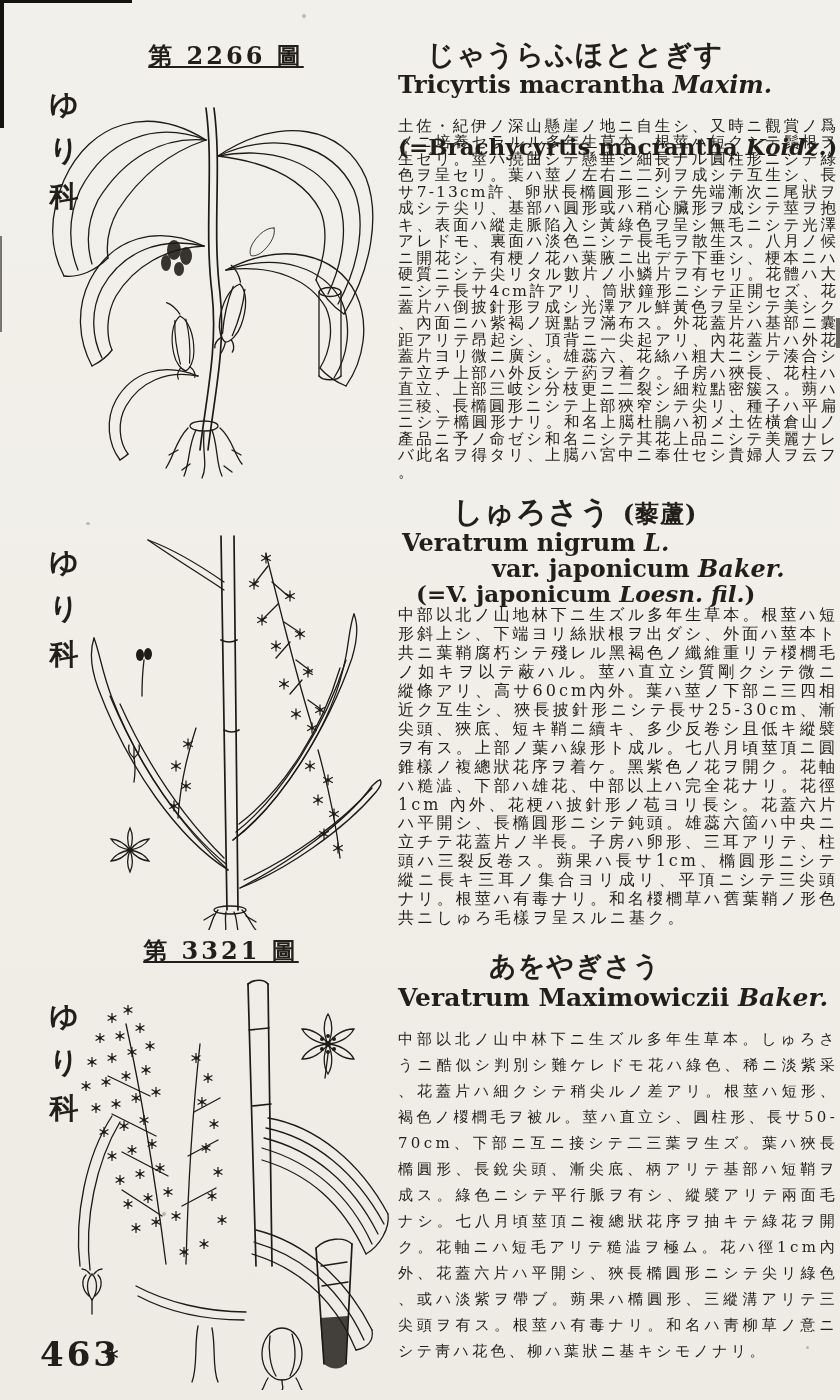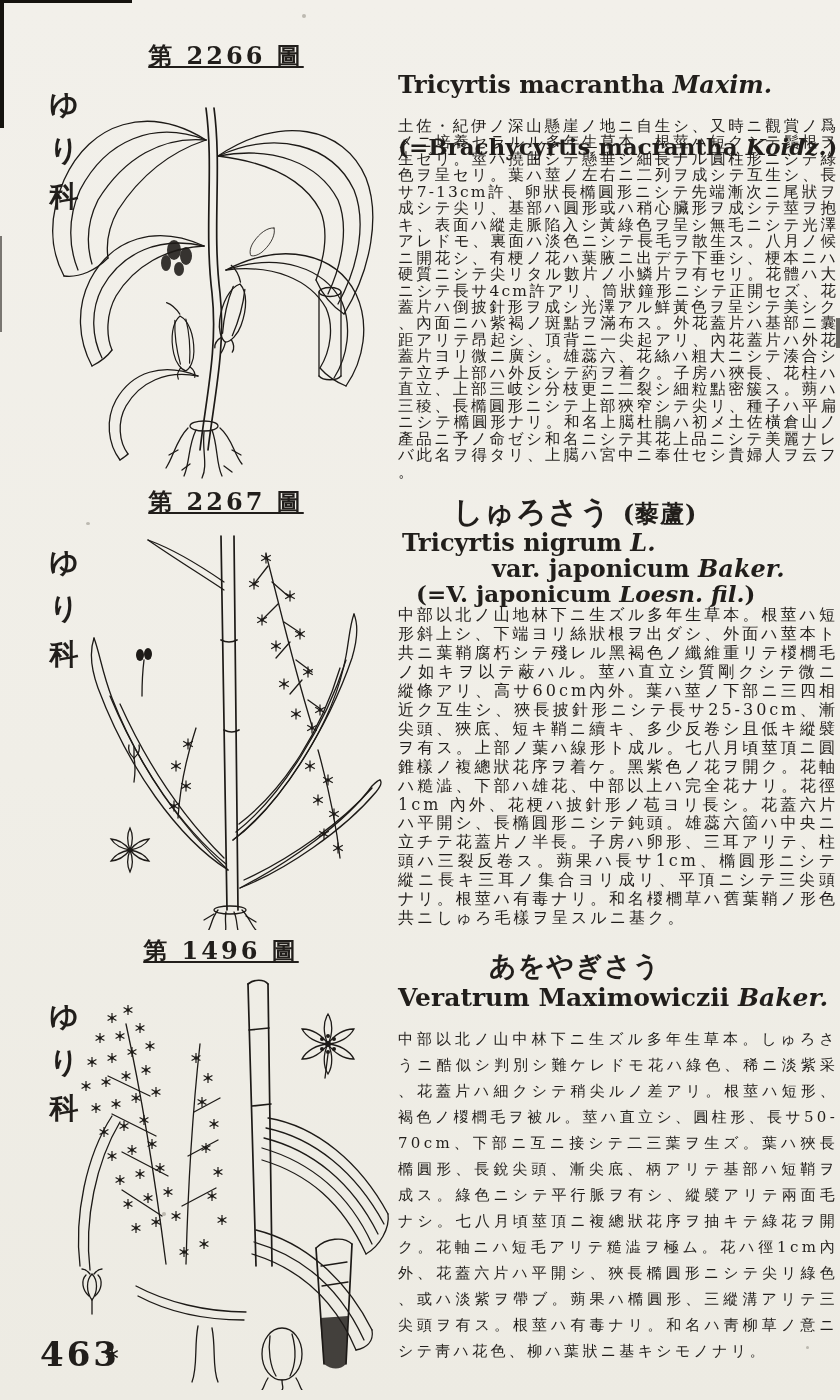--- a/index.html
+++ b/index.html
@@ -90,22 +90,21 @@
     <span>り</span>
     <span>科</span>
   </div>
   <div class="family-col" id="fam3">
     <span>ゆ</span>
     <span>り</span>
     <span>科</span>
   </div>
 
   <div class="fig-caption" id="cap1">第 2266 圖</div>
-  <div class="fig-caption" id="cap2">第 2267 圖</div>
-  <div class="fig-caption" id="cap3">第 1496 圖</div>
+  <div class="fig-caption" id="cap3">第 3321 圖</div>
 
   <svg class="figsvg" id="fig1" width="362" height="402" viewBox="0 0 362 402">
     <g class="ln2">
       <path d="M178,30 C186,90 176,150 184,215 C190,270 178,320 172,372"></path>
       <path d="M186,30 C194,90 184,150 192,215 C198,270 186,320 180,372"></path>
     </g>
     <g class="ln">
       <path d="M178,62 C120,26 62,44 36,102 C20,140 22,172 36,198"></path>
       <path d="M178,62 C126,42 78,62 52,112 C39,141 41,170 50,192"></path>
       <path d="M178,62 C134,58 96,80 70,122 C58,146 59,169 64,186"></path>
@@ -414,34 +413,37 @@
       <path d="M0,0 C-6,-8 -6,-20 0,-26 C6,-20 6,-8 0,0 Z"></path>
       <path d="M-3,-4 C-10,-10 -11,-20 -6,-25"></path>
       <path d="M3,-4 C10,-10 11,-20 6,-25"></path>
       <path d="M-2,-26 q-4,-5 -8,-5"></path>
         <path d="M2,-26 q4,-5 8,-5"></path>
       <path d="M0,0 L0,14"></path>
     </g>
     <use href="#fl3" transform="translate(96,388) scale(1.3)"></use>
   </svg>
 
+  <div class="sec kana-title" id="sec1-title">
+    <span>じゃうらふほととぎす</span>
+  </div>
   <div class="sec latin latin-center" id="sec1-latin1">
     <span>Tricyrtis macrantha </span><i>Maxim.</i><span></span>
   </div>
   <div class="sec latin latin-center" id="sec1-latin2">
     <span>(=Brachycyrtis macrantha </span><i>Koidz.</i><span>)</span>
   </div>
   <div class="sec body-text" id="sec1-body">土佐・紀伊ノ深山懸崖ノ地ニ自生シ、又時ニ觀賞ノ爲メニ培養セラルル多年生草本。根莖ハ短クシテ鬚根ヲ生ゼリ。莖ハ撓曲シテ懸垂シ細長ナル圓柱形ニシテ綠色ヲ呈セリ。葉ハ莖ノ左右ニ二列ヲ成シテ互生シ、長サ7-13cm許、卵狀長橢圓形ニシテ先端漸次ニ尾狀ヲ成シテ尖リ、基部ハ圓形或ハ稍心臟形ヲ成シテ莖ヲ抱キ、表面ハ縱走脈陷入シ黃綠色ヲ呈シ無毛ニシテ光澤アレドモ、裏面ハ淡色ニシテ長毛ヲ散生ス。八月ノ候ニ開花シ、有梗ノ花ハ葉腋ニ出デテ下垂シ、梗本ニハ硬質ニシテ尖リタル數片ノ小鱗片ヲ有セリ。花體ハ大ニシテ長サ4cm許アリ、筒狀鐘形ニシテ正開セズ、花蓋片ハ倒披針形ヲ成シ光澤アル鮮黃色ヲ呈シテ美シク、內面ニハ紫褐ノ斑點ヲ滿布ス。外花蓋片ハ基部ニ囊距アリテ昂起シ、頂背ニ一尖起アリ、內花蓋片ハ外花蓋片ヨリ微ニ廣シ。雄蕊六、花絲ハ粗大ニシテ湊合シテ立チ上部ハ外反シテ葯ヲ着ク。子房ハ狹長、花柱ハ直立、上部三岐シ分枝更ニ二裂シ細粒點密簇ス。蒴ハ三稜、長橢圓形ニシテ上部狹窄シテ尖リ、種子ハ平扁ニシテ橢圓形ナリ。和名上臈杜鵑ハ初メ土佐橫倉山ノ產品ニ予ノ命ゼシ和名ニシテ其花上品ニシテ美麗ナレバ此名ヲ得タリ、上臈ハ宮中ニ奉仕セシ貴婦人ヲ云フ。</div>
 
   <div class="sec kana-title" id="sec2-title">
     <span>しゅろさう</span>
     <span class="kana-note">(藜蘆)</span>
   </div>
   <div class="sec latin" id="sec2-latin1">
-    <span>Tricyrtis nigrum </span><i>L.</i><span></span>
+    <span>Veratrum nigrum </span><i>L.</i><span></span>
   </div>
   <div class="sec latin" id="sec2-latin2">
     <span>var. japonicum </span><i>Baker.</i><span></span>
   </div>
   <div class="sec latin" id="sec2-latin3">
     <span>(=V. japonicum </span><i>Loesn. fil.</i><span>)</span>
   </div>
   <div class="sec body-text" id="sec2-body">中部以北ノ山地林下ニ生ズル多年生草本。根莖ハ短形斜上シ、下端ヨリ絲狀根ヲ出ダシ、外面ハ莖本ト共ニ葉鞘腐朽シテ殘レル黑褐色ノ纖維重リテ椶櫚毛ノ如キヲ以テ蔽ハル。莖ハ直立シ質剛クシテ微ニ縱條アリ、高サ60cm內外。葉ハ莖ノ下部ニ三四相近ク互生シ、狹長披針形ニシテ長サ25-30cm、漸尖頭、狹底、短キ鞘ニ續キ、多少反卷シ且低キ縱襞ヲ有ス。上部ノ葉ハ線形ト成ル。七八月頃莖頂ニ圓錐樣ノ複總狀花序ヲ着ケ。黑紫色ノ花ヲ開ク。花軸ハ糙澁、下部ハ雄花、中部以上ハ完全花ナリ。花徑 1cm 內外、花梗ハ披針形ノ苞ヨリ長シ。花蓋六片ハ平開シ、長橢圓形ニシテ鈍頭。雄蕊六箇ハ中央ニ立チテ花蓋片ノ半長。子房ハ卵形、三耳アリテ、柱頭ハ三裂反卷ス。蒴果ハ長サ1cm、橢圓形ニシテ縱ニ長キ三耳ノ集合ヨリ成リ、平頂ニシテ三尖頭ナリ。根莖ハ有毒ナリ。和名椶櫚草ハ舊葉鞘ノ形色共ニしゅろ毛樣ヲ呈スルニ基ク。</div>
 
   <div class="sec latin" id="sec3-latin1">

